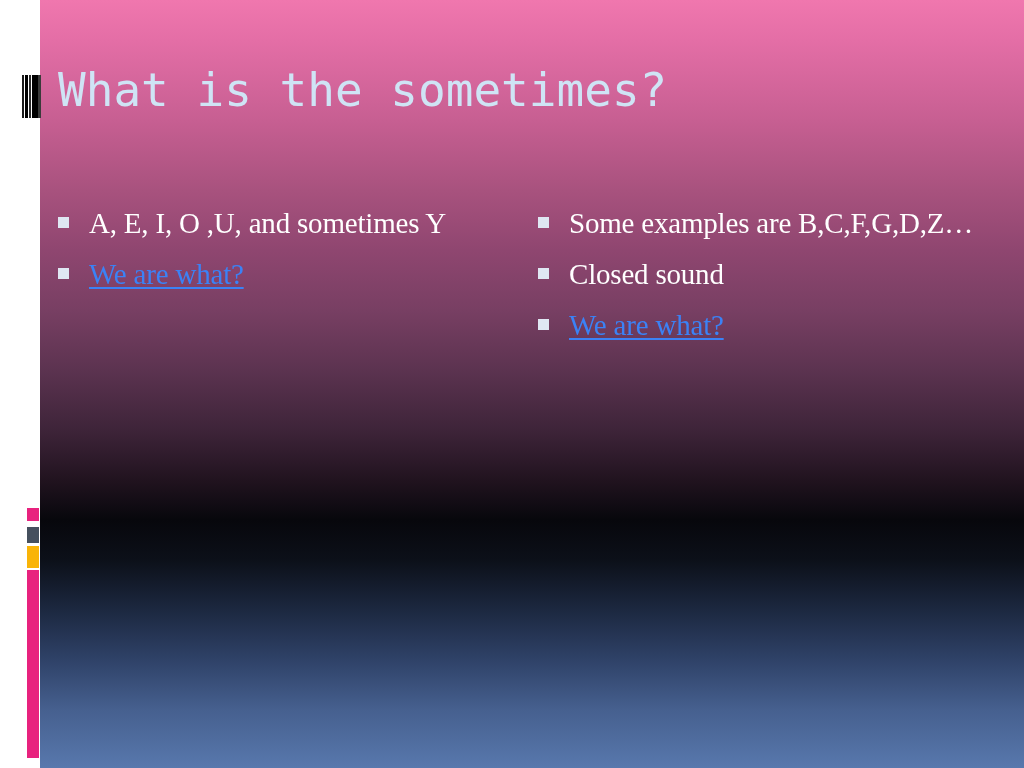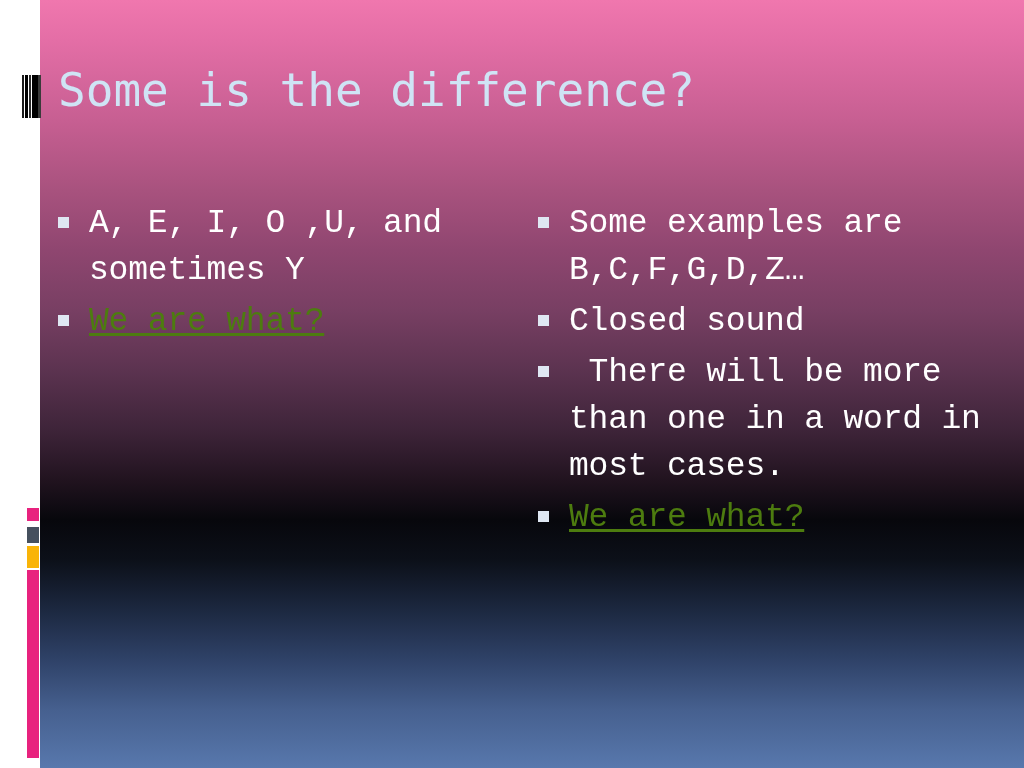--- a/index.html
+++ b/index.html
@@ -121,29 +121,29 @@
   .bullet-marker {
     flex: 0 0 auto;
     width: 11px;
     height: 11px;
     background: #dfe7f3;
     margin-top: 17px;
     margin-right: 20px;
   }
   .bullet-text {
     flex: 1 1 auto;
-    font-family: Liberation Mono, monospace;
-    font-size: 33px;
+    font-family: Liberation Serif, serif;
+    font-size: 29px;
     line-height: 47px;
     color: #ffffff;
     white-space: pre-wrap;
     letter-spacing: -0.2px;
   }
   .bullet-text.link {
-    color: #4d7c0f;
+    color: #3b82f6;
     text-decoration: underline;
     text-underline-offset: 3px;
     cursor: pointer;
     display: inline-block;
   }
   .link-wrap { display: flex; }
 </style>
 </head>
 <body>
 
@@ -153,21 +153,21 @@
 
   <div id="left-margin"></div>
 
   <div id="barcode"></div>
 
   <div class="accent" id="accent-pink-sq"></div>
   <div class="accent" id="accent-slate-sq"></div>
   <div class="accent" id="accent-yellow-sq"></div>
   <div class="accent" id="accent-bar"></div>
 
-  <div id="title">Some is the difference?</div>
+  <div id="title">What is the sometimes?</div>
 
   <div id="body">
 
     <div class="column left">
 
       <div class="bullet-item">
         <span class="bullet-marker"></span>
         <span class="bullet-text">A, E, I, O ,U, and sometimes Y</span>
       </div>
 
@@ -187,24 +187,20 @@
       <div class="bullet-item">
         <span class="bullet-marker"></span>
         <span class="bullet-text">Some examples are B,C,F,G,D,Z…</span>
       </div>
 
       <div class="bullet-item">
         <span class="bullet-marker"></span>
         <span class="bullet-text">Closed sound</span>
       </div>
 
-      <div class="bullet-item">
-        <span class="bullet-marker"></span>
-        <span class="bullet-text"> There will be more than one in a word in most cases.</span>
-      </div>
 
       <div class="bullet-item">
         <span class="bullet-marker"></span>
         <span class="link-wrap">
           <span class="bullet-text link">We are what?</span>
         </span>
       </div>
 
     </div>
 

